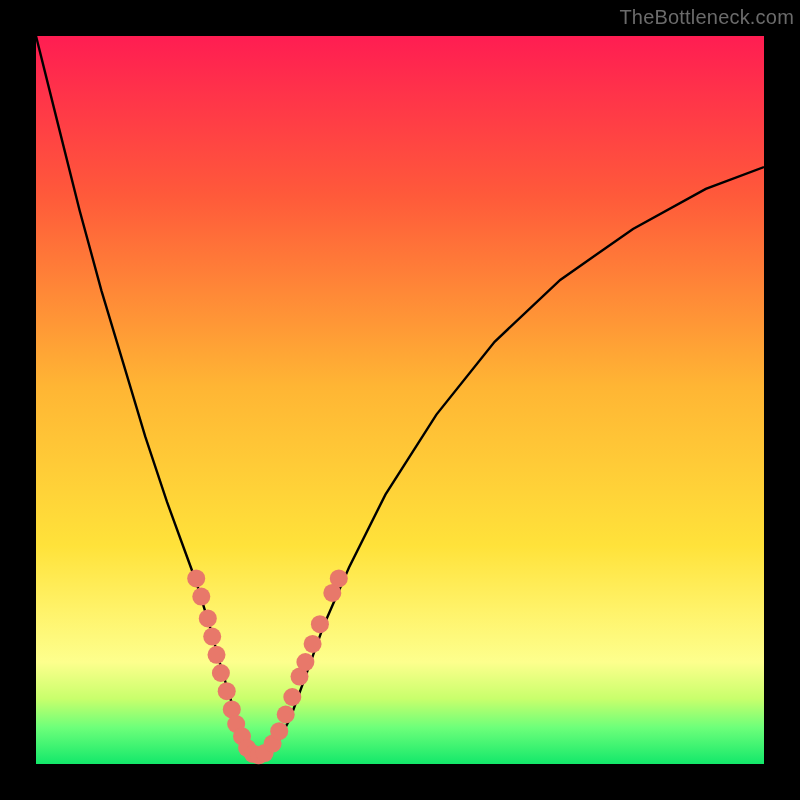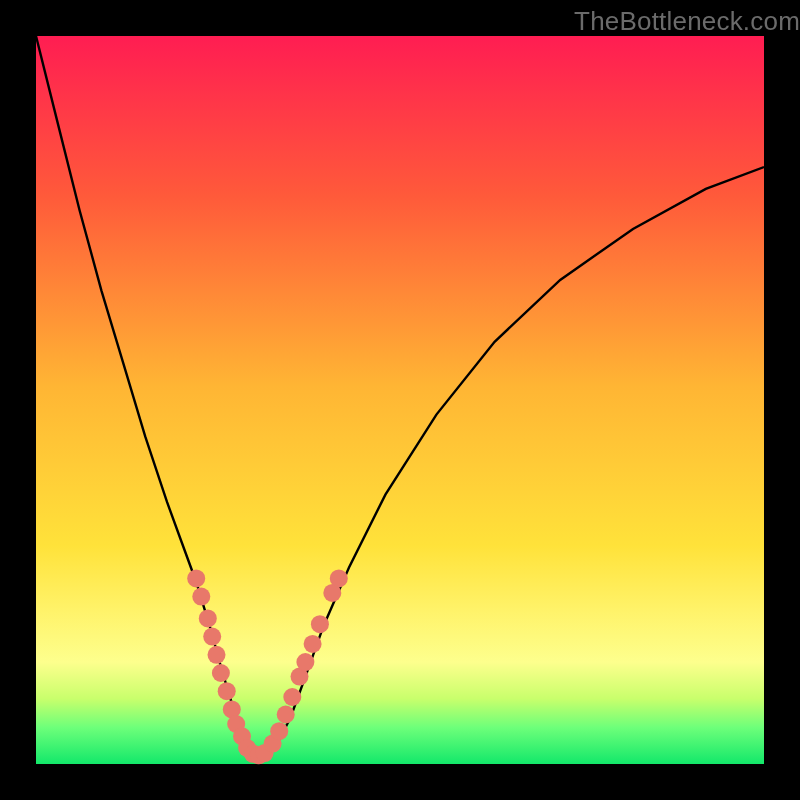--- a/index.html
+++ b/index.html
@@ -20,22 +20,22 @@
     position: absolute;
     left: 36px;
     top: 36px;
     width: 728px;
     height: 728px;
     
   }
   .watermark {
     position: absolute;
     top: 6px;
-    right: 0;
-    font-size: 26px;
+    right: 6px;
+    font-size: 20px;
     font-weight: 500;
     color: #6b6b6b;
     letter-spacing: 0.2px;
     user-select: none;
   }
   svg.curve {
     position: absolute;
     left: 36px;
     top: 36px;
     width: 728px;

